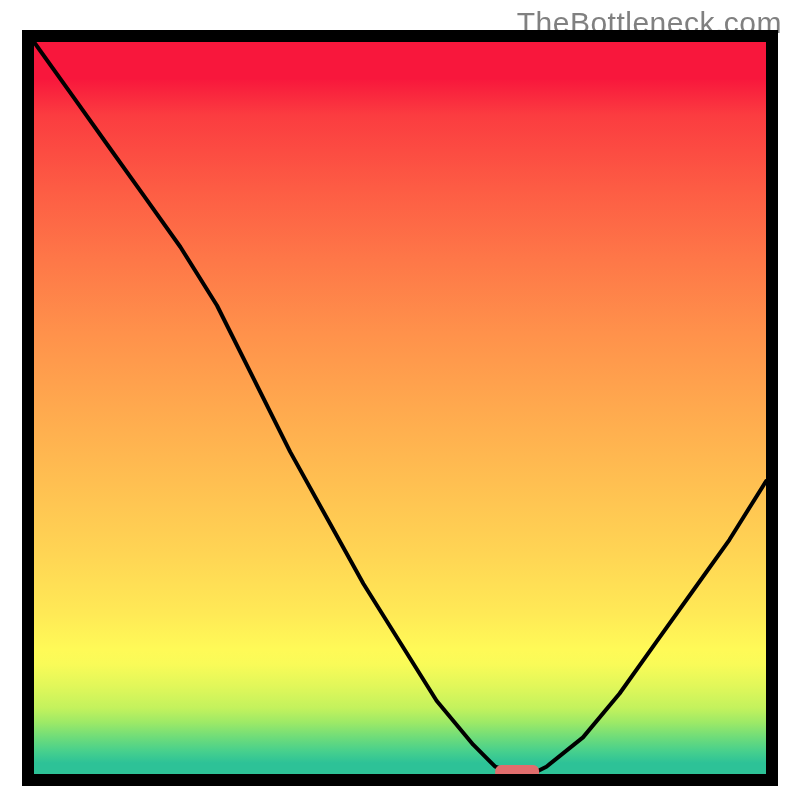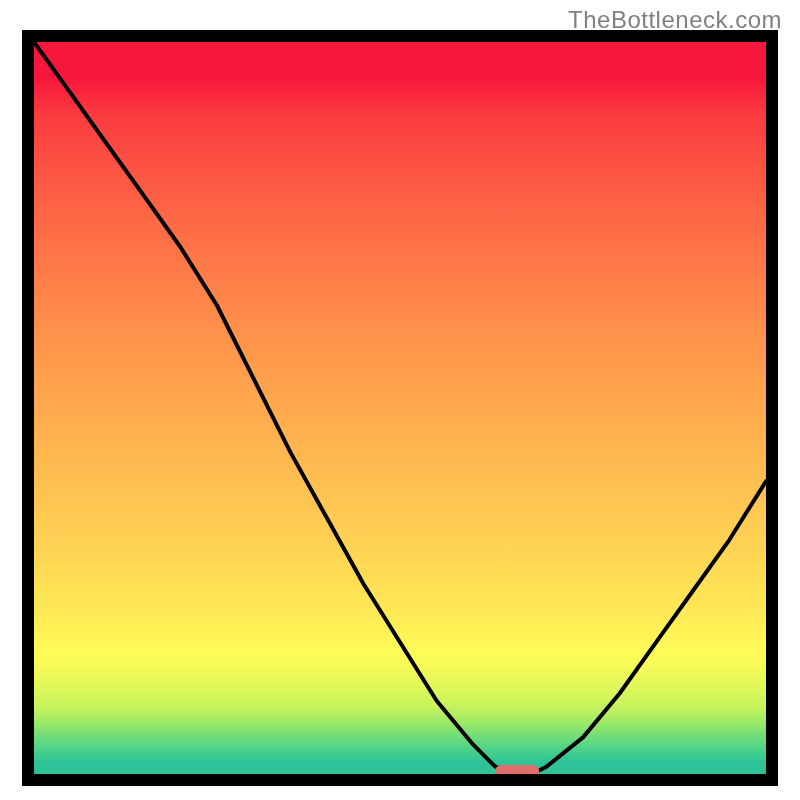--- a/index.html
+++ b/index.html
@@ -12,21 +12,21 @@
     position: relative;
     width: 800px;
     height: 800px;
     background: #fff;
   }
   .watermark {
     position: absolute;
     top: 6px;
     right: 18px;
     color: #808080;
-    font-size: 24px;
+    font-size: 30px;
     letter-spacing: 0.5px;
     font-weight: 400;
     user-select: none;
   }
   .plot-border {
     position: absolute;
     left: 22px;
     top: 30px;
     width: 756px;
     height: 756px;

